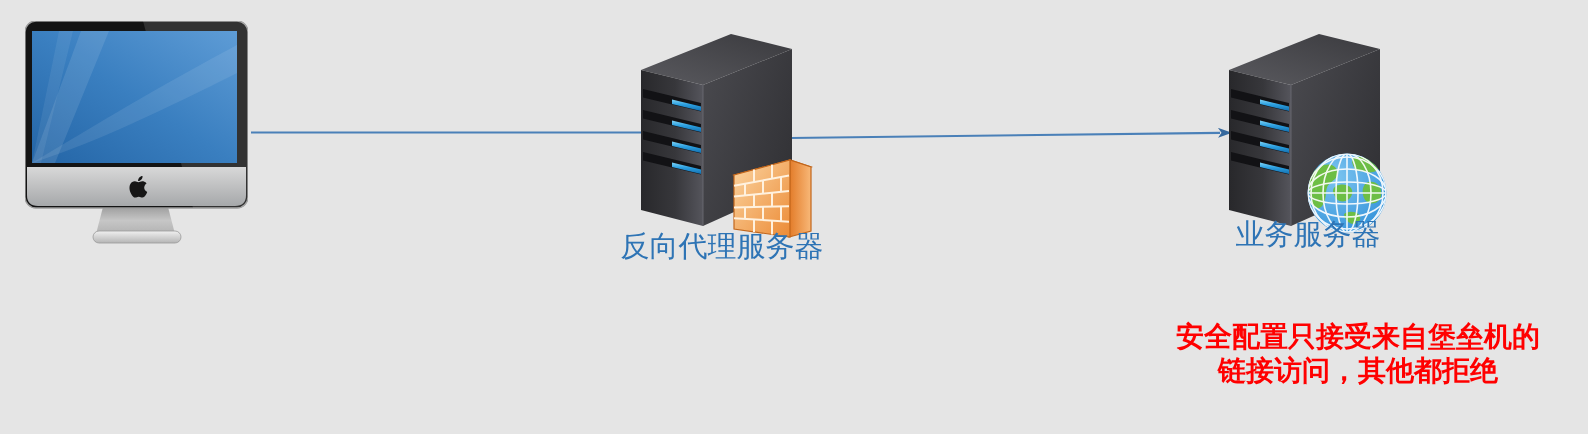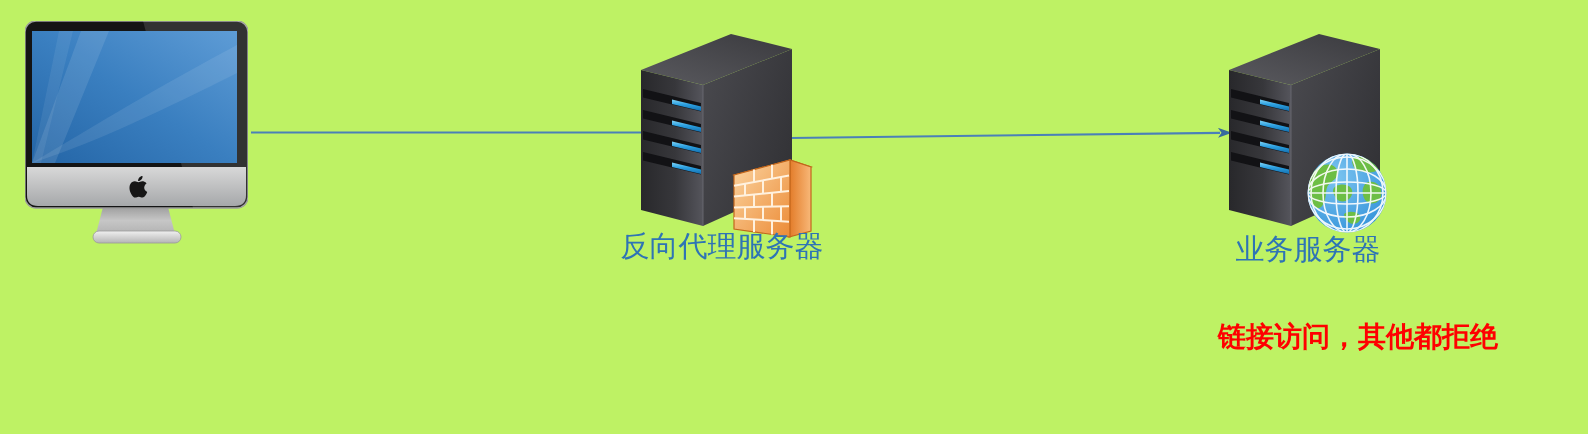--- a/index.html
+++ b/index.html
@@ -1,17 +1,17 @@
 <!DOCTYPE html>
 <html><head>
 <meta charset="utf-8">
 <style>
   html,body{margin:0;padding:0;background:#ffffff;}
   .canvas{
-    position:relative;width:1588px;height:434px;background:#bef264;overflow:hidden;
+    position:relative;width:1588px;height:434px;background:#e5e5e5;overflow:hidden;
     font-family:"Liberation Serif","DejaVu Serif",serif;
   }
   .abs{position:absolute;}
   .node-label{
     position:absolute;text-align:center;color:#2E74B5;
     font-size:29px;line-height:30px;white-space:nowrap;z-index:5;
   }
   .node-label span{display:block;}
   .note{
     position:absolute;text-align:center;color:#FF0000;font-weight:bold;
@@ -197,21 +197,22 @@
         <ellipse cx="41" cy="41" rx="39.5" ry="36"></ellipse>
         <line x1="1.5" y1="41" x2="80.5" y2="41"></line>
       </g>
     </g>
   </svg>
 
   <div class="node-label" style="left:572px;top:231px;width:300px">
     <span>反向代理服务器</span>
   </div>
 
-  <div class="node-label" style="left:1158px;top:234px;width:300px">
+  <div class="node-label" style="left:1158px;top:219px;width:300px">
     <span>业务服务器</span>
   </div>
 
   <div class="note" style="left:1148px;top:320px;width:420px">
+    <span>安全配置只接受来自堡垒机的</span>
     <span>链接访问，其他都拒绝</span>
   </div>
 
 </div>
 
 </body></html>

